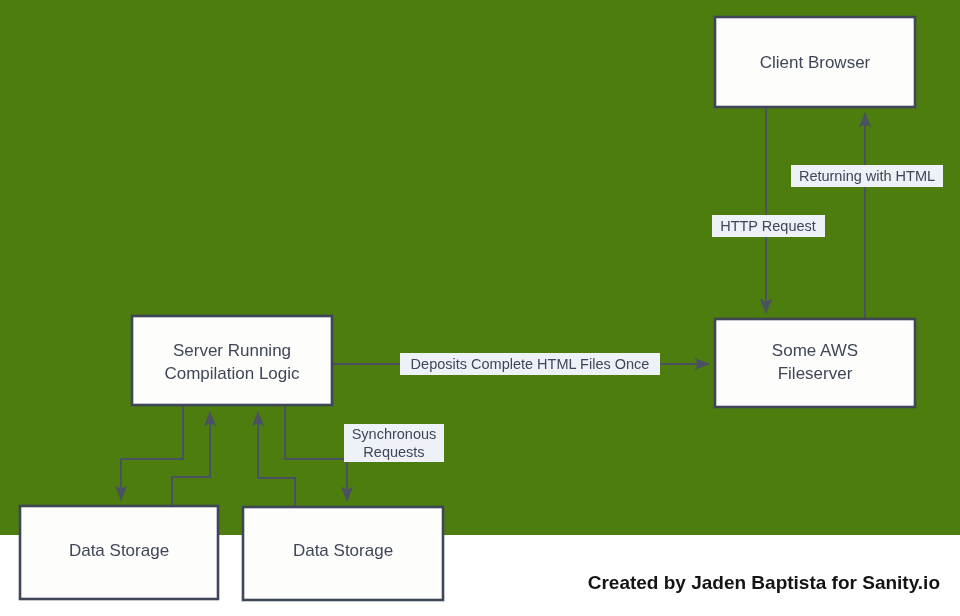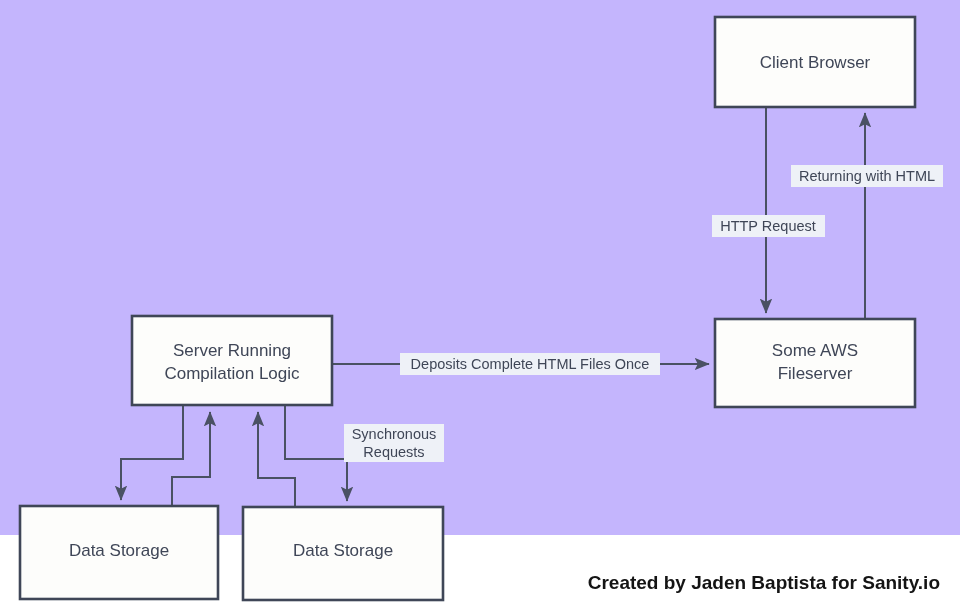--- a/index.html
+++ b/index.html
@@ -10,21 +10,21 @@
   body {
     width: 960px;
     height: 616px;
     font-family: "Liberation Sans", sans-serif;
     overflow: hidden;
   }
   #canvas {
     position: relative;
     width: 960px;
     height: 535px;
-    background: #c4b5fd;
+    background: #4d7c0f;
   }
   svg.diagram {
     position: absolute;
     top: 0;
     left: 0;
     width: 960px;
     height: 616px;
   }
   .node-box {
     fill: #fdfdfb;

